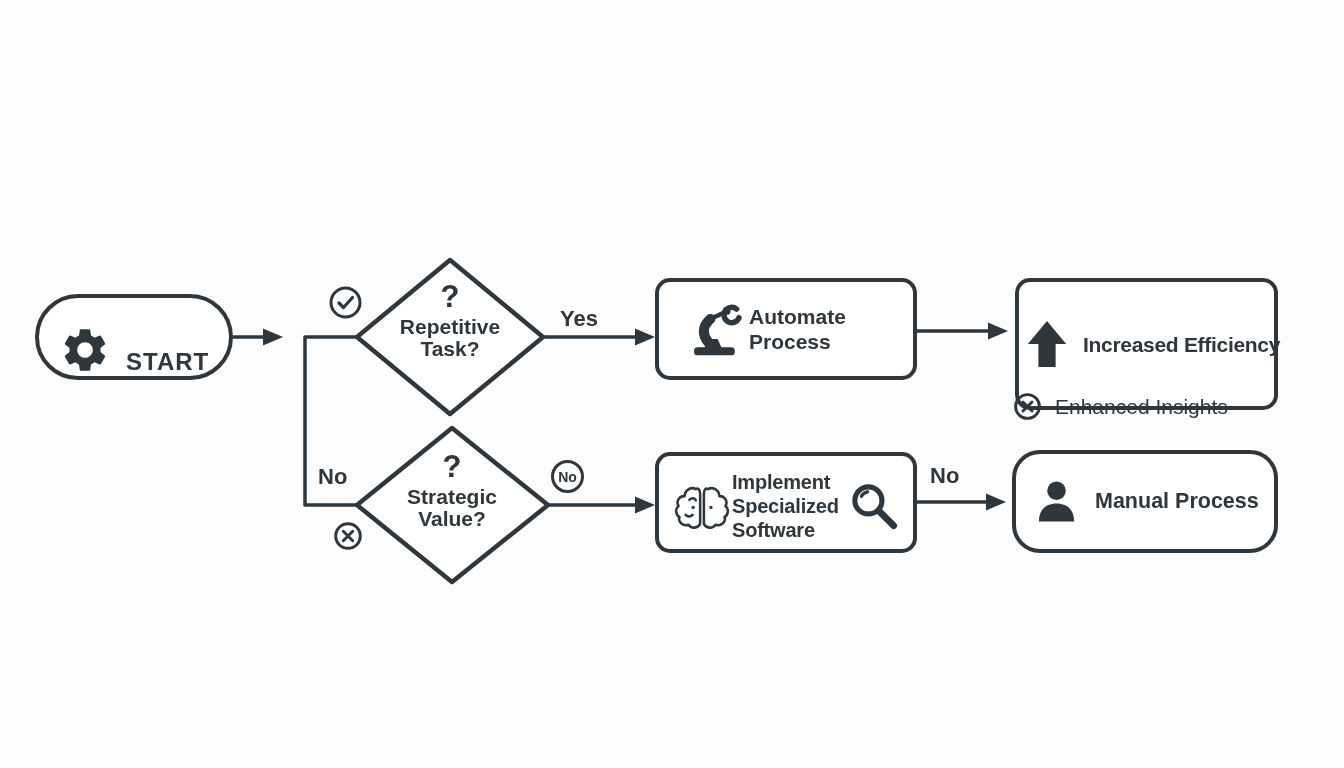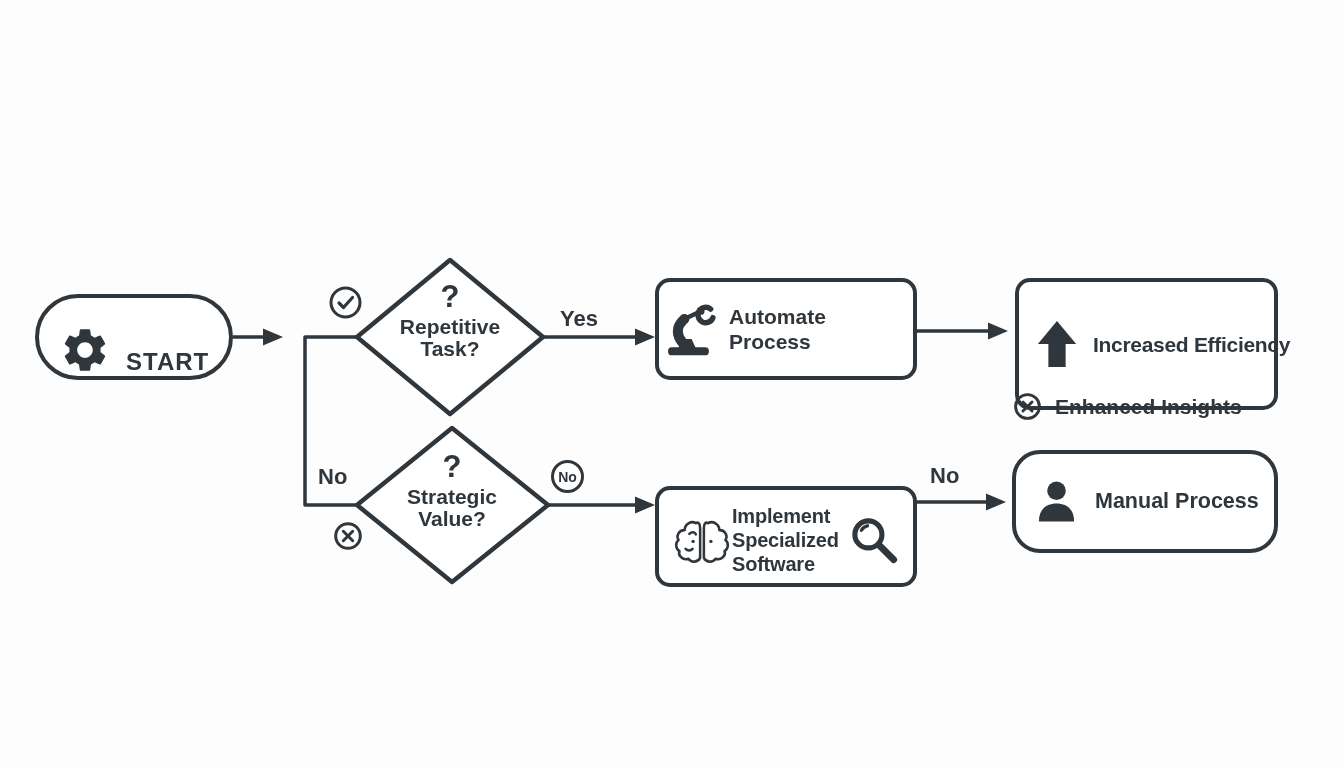--- a/index.html
+++ b/index.html
@@ -34,25 +34,25 @@
   }
   .dia-text .qmark { font-size:31px; font-weight:700; line-height:30px; margin-bottom:4px; }
   .dia-text .dlabel { font-size:21px; font-weight:700; line-height:22px; width:124px; }
 
   
   .pbox {
     position:absolute; border:4px solid var(--ink); border-radius:15px; background:var(--fill);
     display:flex; align-items:center;
   }
   .pbox .blabel { font-size:21px; font-weight:700; line-height:25px; }
-  .box-automate   { left:655px; top:278px; width:262px; height:102px; padding-left:0; gap:12px; }
+  .box-automate   { left:655px; top:278px; width:262px; height:102px; padding-left:26px; gap:6px; }
   .box-automate .blabel { width:104px; }
-  .box-efficiency { left:1015px; top:278px; width:263px; height:132px; padding-left:15px; gap:13px; }
+  .box-efficiency { left:1015px; top:278px; width:263px; height:132px; padding-left:5px; gap:13px; }
   .box-efficiency .blabel { white-space:nowrap; letter-spacing:-0.3px; }
-  .box-implement  { left:655px; top:452px; width:262px; height:101px; padding:7px 11px 0 13px; justify-content:space-between;margin-top:34px; }
+  .box-implement  { left:655px; top:452px; width:262px; height:101px; padding:7px 11px 0 13px; justify-content:space-between; }
   .box-implement .blabel { width:116px; font-size:20px; line-height:24px; letter-spacing:-0.2px; }
   .box-manual     { left:1012px; top:450px; width:266px; height:103px; padding-left:17px; gap:15px;border-radius:28px; }
   .box-manual .blabel { white-space:nowrap; font-size:21.5px; }
 
   
   .edge-label { position:absolute; font-size:22px; font-weight:700; }
   .yes-label { left:560px; top:306px; }
   .no-branch-label { left:318px; top:464px; }
   .no-manual-label { left:930px; top:463px; }
 
@@ -65,21 +65,21 @@
     border:3px solid var(--ink); border-radius:50%; background:var(--fill);
     display:flex; align-items:center; justify-content:center;
     font-size:14px; font-weight:700;
   }
 
   
   .annotation {
     position:absolute; left:1013px; top:392px;
     display:flex; align-items:center; gap:13px;
   }
-  .annotation .alabel { font-size:21px; font-weight:700;text-align:center; }
+  .annotation .alabel { font-size:21px; font-weight:400;text-align:center; }
 
   .icon { display:block; flex:none; }
 </style>
 </head>
 <body>
 
 <div class="canvas">
 
 
   <svg class="connectors" width="1344" height="768" viewBox="0 0 1344 768">

